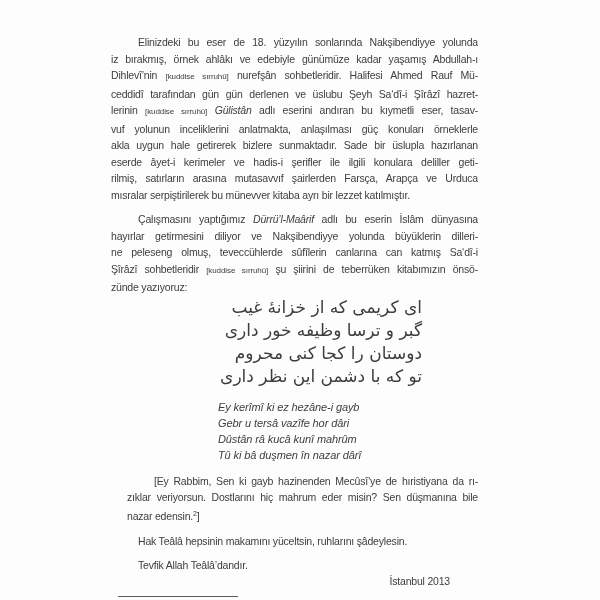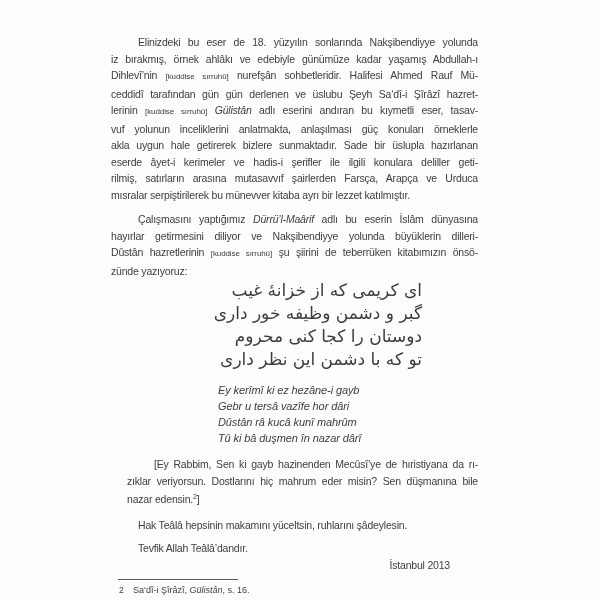--- a/index.html
+++ b/index.html
@@ -100,27 +100,28 @@
     <div class="line">vuf yolunun inceliklerini anlatmakta, anlaşılması güç konuları örneklerle</div>
     <div class="line">akla uygun hale getirerek bizlere sunmaktadır. Sade bir üslupla hazırlanan</div>
     <div class="line">eserde âyet-i kerimeler ve hadis-i şerifler ile ilgili konulara deliller geti-</div>
     <div class="line">rilmiş, satırların arasına mutasavvıf şairlerden Farsça, Arapça ve Urduca</div>
     <div class="line last">mısralar serpiştirilerek bu münevver kitaba ayrı bir lezzet katılmıştır.</div>
   </div>
 
   <div class="para2">
     <div class="line indent"><span>Çalışmasını yaptığımız </span><span class="seg-i">Dürrü’l-Maârif</span><span> adlı bu eserin İslâm dünyasına</span></div>
     <div class="line">hayırlar getirmesini diliyor ve Nakşibendiyye yolunda büyüklerin dilleri-</div>
-    <div class="line"><span>Dûstân hazretlerinin </span><span class="seg-small">[kuddise sırruhû]</span><span> şu şiirini de teberrüken kitabımızın önsö-</span></div>
+    <div class="line">ne peleseng olmuş, teveccühlerde sûfîlerin canlarına can katmış Sa‘dî-i</div>
+    <div class="line"><span>Şîrâzî sohbetleridir </span><span class="seg-small">[kuddise sırruhû]</span><span> şu şiirini de teberrüken kitabımızın önsö-</span></div>
     <div class="line last">zünde yazıyoruz:</div>
   </div>
 
   <div class="persian">
     <div class="pline">ای کریمی که از خزانهٔ غیب</div>
-    <div class="pline">گبر و دشمن وظیفه خور داری</div>
+    <div class="pline">گبر و ترسا وظیفه خور داری</div>
     <div class="pline">دوستان را کجا کنی محروم</div>
     <div class="pline">تو که با دشمن این نظر داری</div>
   </div>
 
   <div class="translit">
     <div class="tline">Ey kerîmî ki ez hezâne-i gayb</div>
     <div class="tline">Gebr u tersâ vazîfe hor dâri</div>
     <div class="tline">Dûstân râ kucâ kunî mahrûm</div>
     <div class="tline">Tû ki bâ duşmen în nazar dârî</div>
   </div>

